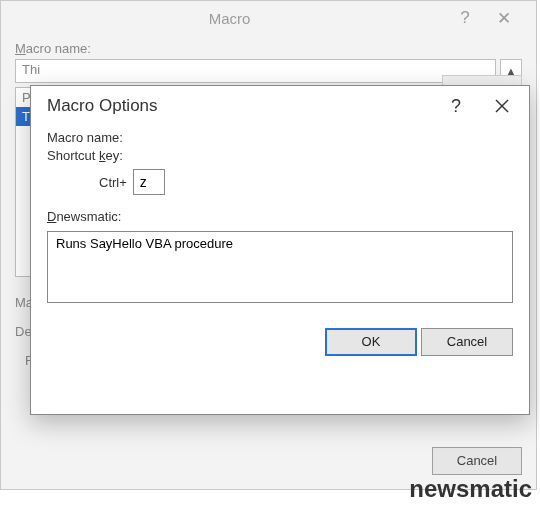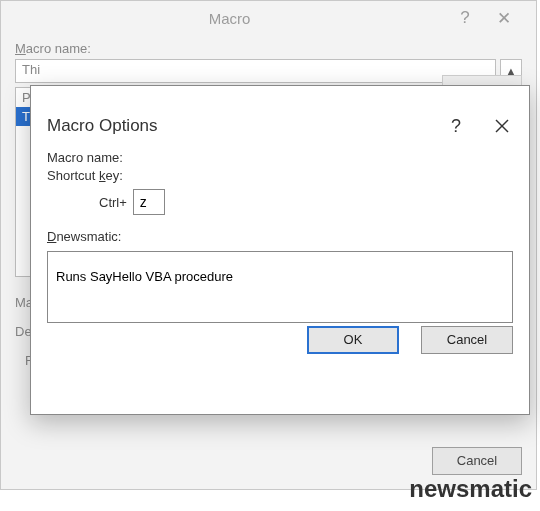--- a/index.html
+++ b/index.html
@@ -95,21 +95,20 @@
     height: 330px;
     background: #fff;
     border: 1px solid #888;
     box-shadow: 0 8px 24px rgba(0,0,0,0.25);
   }
   .modal-titlebar {
     height: 40px;
     display: flex;
     align-items: center;
     padding: 0 4px 0 16px;
-    margin-top: 20px;
   }
   .modal-title { flex: 1; font-size: 17px; color: #333; }
   .modal-help {
     width: 46px;
     height: 40px;
     display: flex;
     align-items: center;
     justify-content: center;
     font-size: 18px;
     color: #333;
@@ -145,31 +144,32 @@
     border: 1px solid #888;
     padding: 2px 6px;
     font-size: 14px;
     text-align: left;
     background: #fff;
   }
   .desc-box {
     width: 100%;
     height: 72px;
     border: 1px solid #888;
-    padding: 17px 8px;
+    padding: 4px 8px;
     margin-top: 4px;
     background: #fff;
     resize: none;
     font-family: inherit;
     font-size: 13px;
   }
   .modal-buttons {
     display: flex;
     justify-content: flex-end;
-    gap: 22px;
+    gap: 4px;
+    margin-top: 22px;
   }
   .btn {
     width: 92px;
     height: 28px;
     border: 1px solid #8f8f8f;
     background: #e6e6e6;
     color: #222;
     font-size: 13px;
     text-align: center;
     line-height: 26px;

